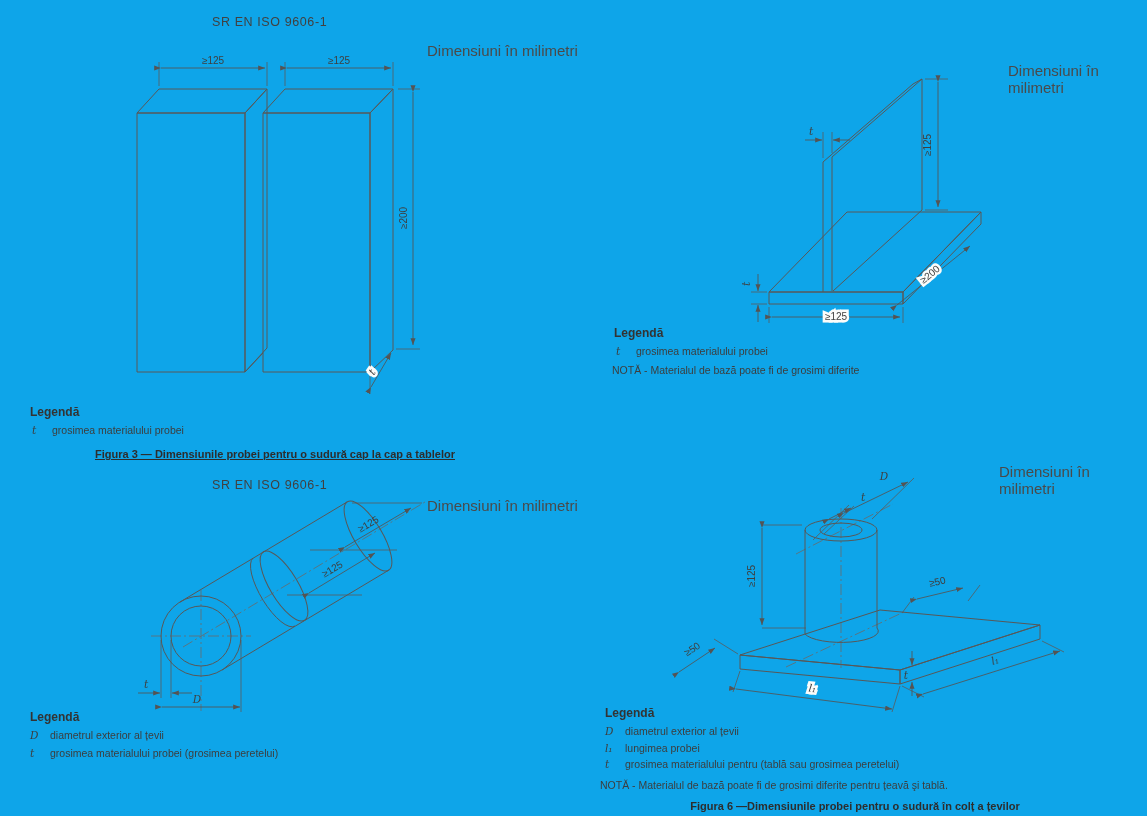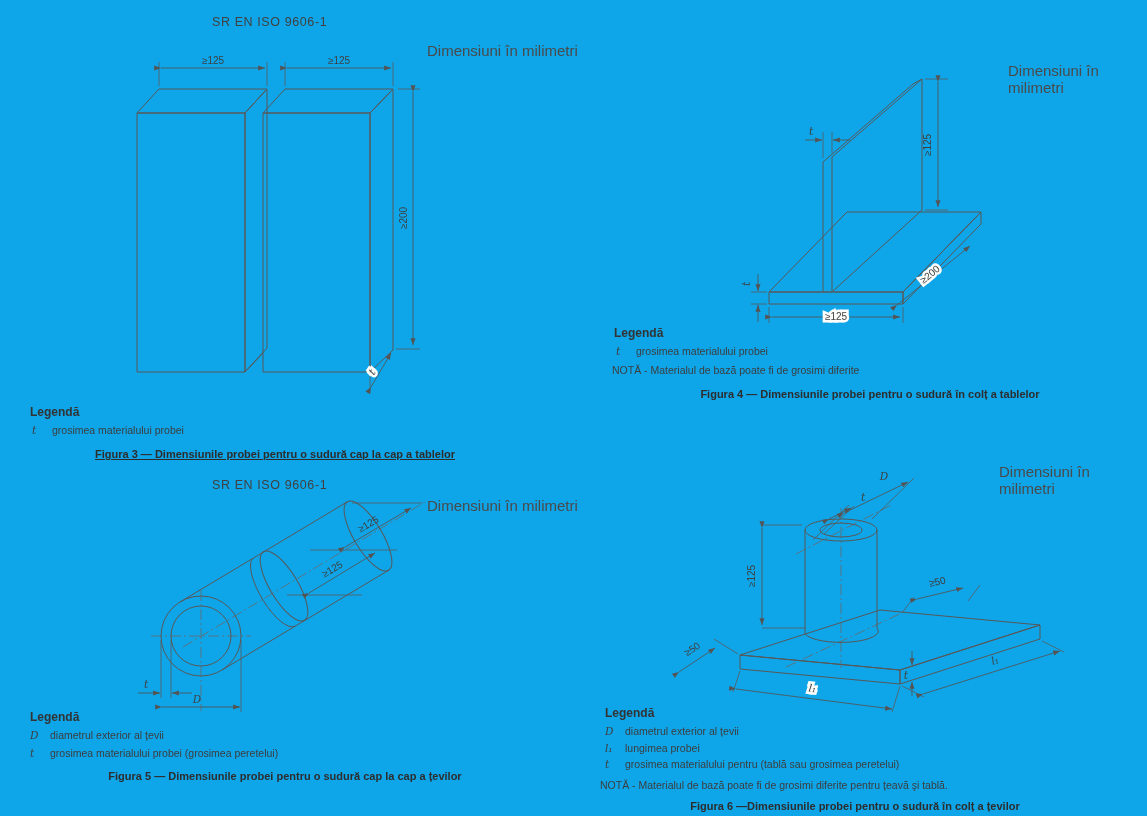--- a/index.html
+++ b/index.html
@@ -107,21 +107,20 @@
       <text class="dimtxt halo" x="236" y="260" text-anchor="middle">≥125</text>
     </g>
   </svg>
 
   <div class="abs legend-title" style="left:614px;top:326px;">Legendă</div>
   <div class="abs legend-row" style="left:616px;top:343px;">
     <span class="legend-sym">t</span>
     <span>grosimea materialului probei</span>
   </div>
   <div class="abs note-line" style="left:612px;top:364px;">NOTĂ - Materialul de bază poate fi de grosimi diferite</div>
-  <div class="abs caption" style="left:600px;top:388px;width:540px;">Figura 4 — Dimensiunile probei pentru o sudură în colț a tablelor</div>
 
   <svg class="abs" style="left:40px;top:495px;" width="470" height="235" viewBox="0 0 470 235">
     <defs>
       <marker id="ar5" markerWidth="10" markerHeight="8" refX="8" refY="3" orient="auto">
         <path d="M0,0 L8,3 L0,6 Z" fill="#545454"></path>
       </marker>
     </defs>
     <g>
       <path class="cl" d="M111,141 H211 M161,95 V216"></path>
       <path class="cl" d="M143,152 L385,7"></path>
@@ -149,21 +148,20 @@
 
   <div class="abs legend-title" style="left:30px;top:710px;">Legendă</div>
   <div class="abs legend-row" style="left:30px;top:727px;">
     <span class="legend-sym">D</span>
     <span>diametrul exterior al țevii</span>
   </div>
   <div class="abs legend-row" style="left:30px;top:745px;">
     <span class="legend-sym">t</span>
     <span>grosimea materialului probei (grosimea peretelui)</span>
   </div>
-  <div class="abs caption" style="left:20px;top:770px;width:530px;">Figura 5 — Dimensiunile probei pentru o sudură cap la cap a țevilor</div>
 
   <svg class="abs" style="left:600px;top:470px;" width="540" height="245" viewBox="0 0 540 245">
     <defs>
       <marker id="ar6" markerWidth="10" markerHeight="8" refX="8" refY="3" orient="auto">
         <path d="M0,0 L8,3 L0,6 Z" fill="#545454"></path>
       </marker>
     </defs>
     <g>
       <path class="cl" d="M241,38 V198"></path>
       <path class="cl" d="M196,84 L293,34 M186,197 L306,141"></path>

